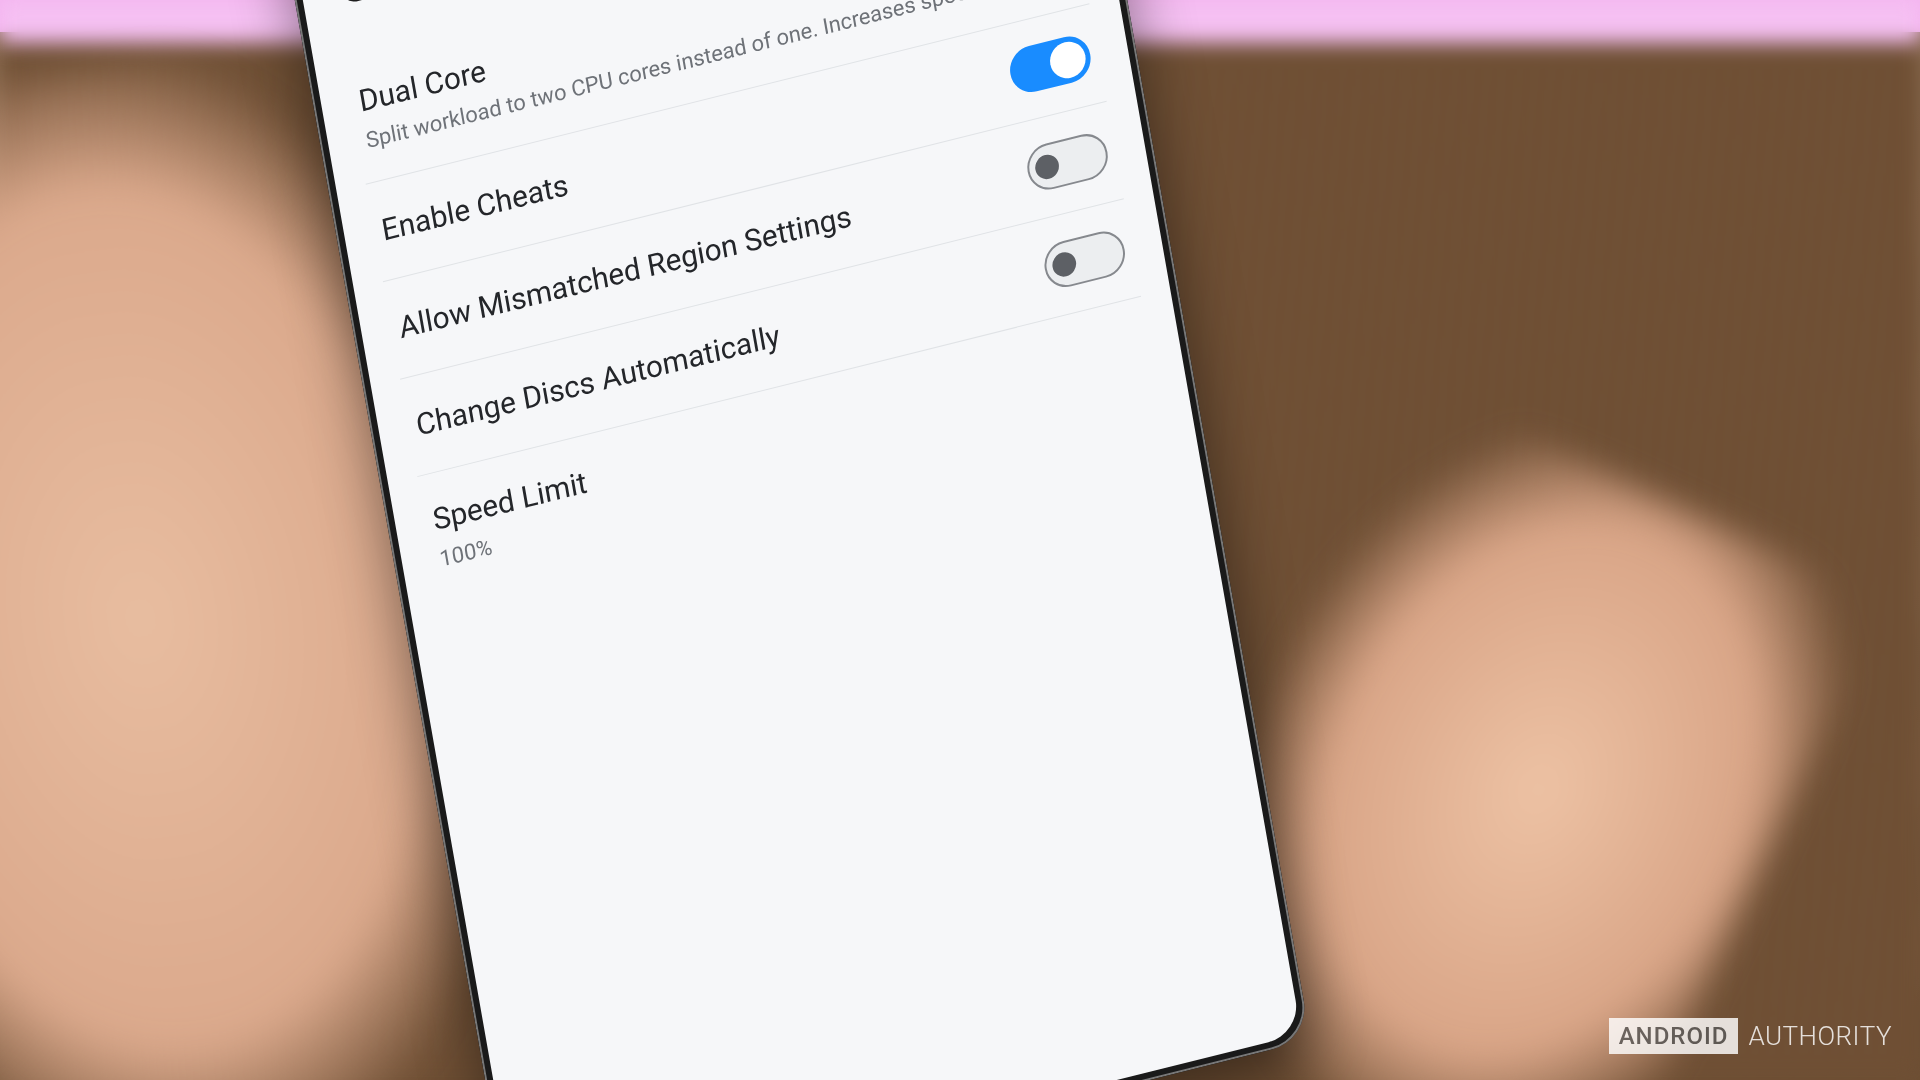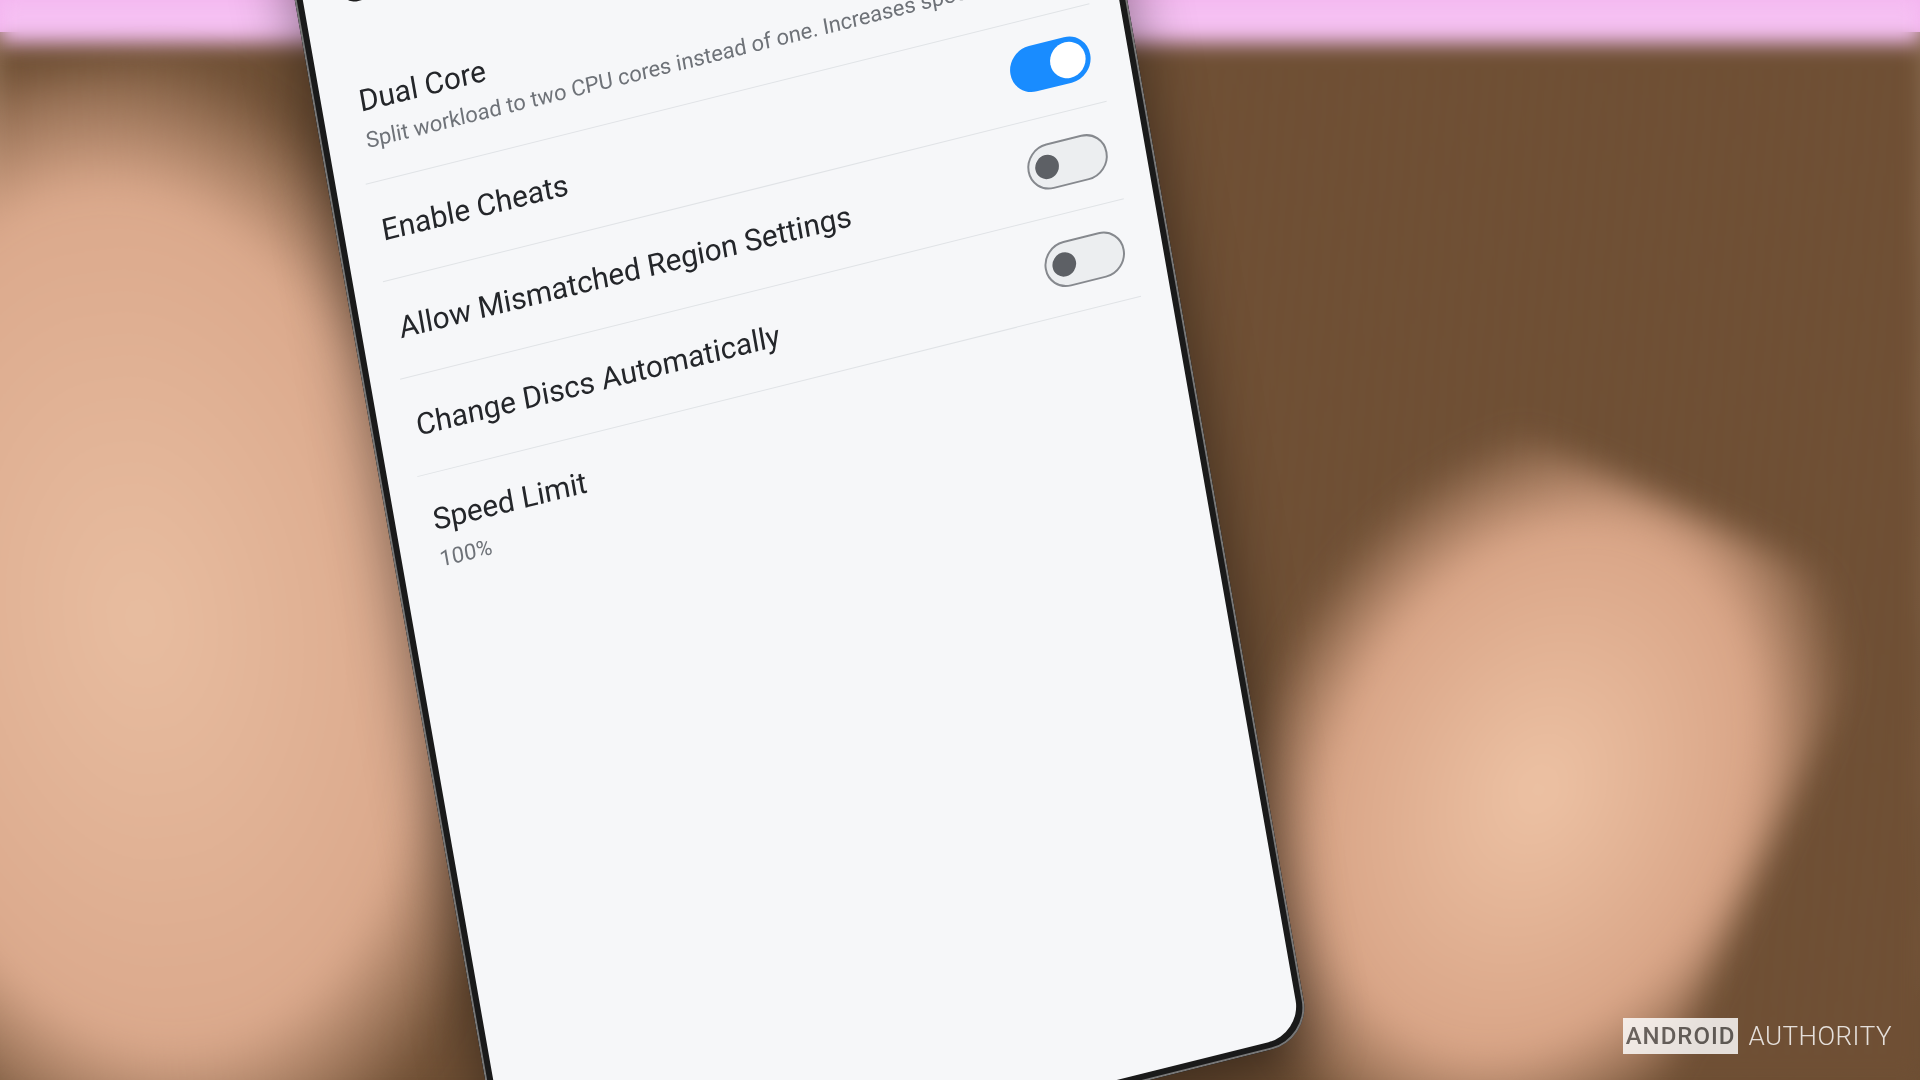--- a/index.html
+++ b/index.html
@@ -162,21 +162,21 @@
     font-size: 26px;
     font-weight: 300;
     display: flex;
     align-items: center;
     gap: 10px;
     z-index: 50;
   }
   .wm-box {
     background: #fff;
     color: #5b5b5b;
-    padding: 4px 3px;
+    padding: 4px 10px;
     font-weight: 500;
     font-size: 24px;
     letter-spacing: 1px;
   }
 </style>
 </head>
 <body>
 
 <div class="backdrop"></div>
 <div class="hand-left"></div>

